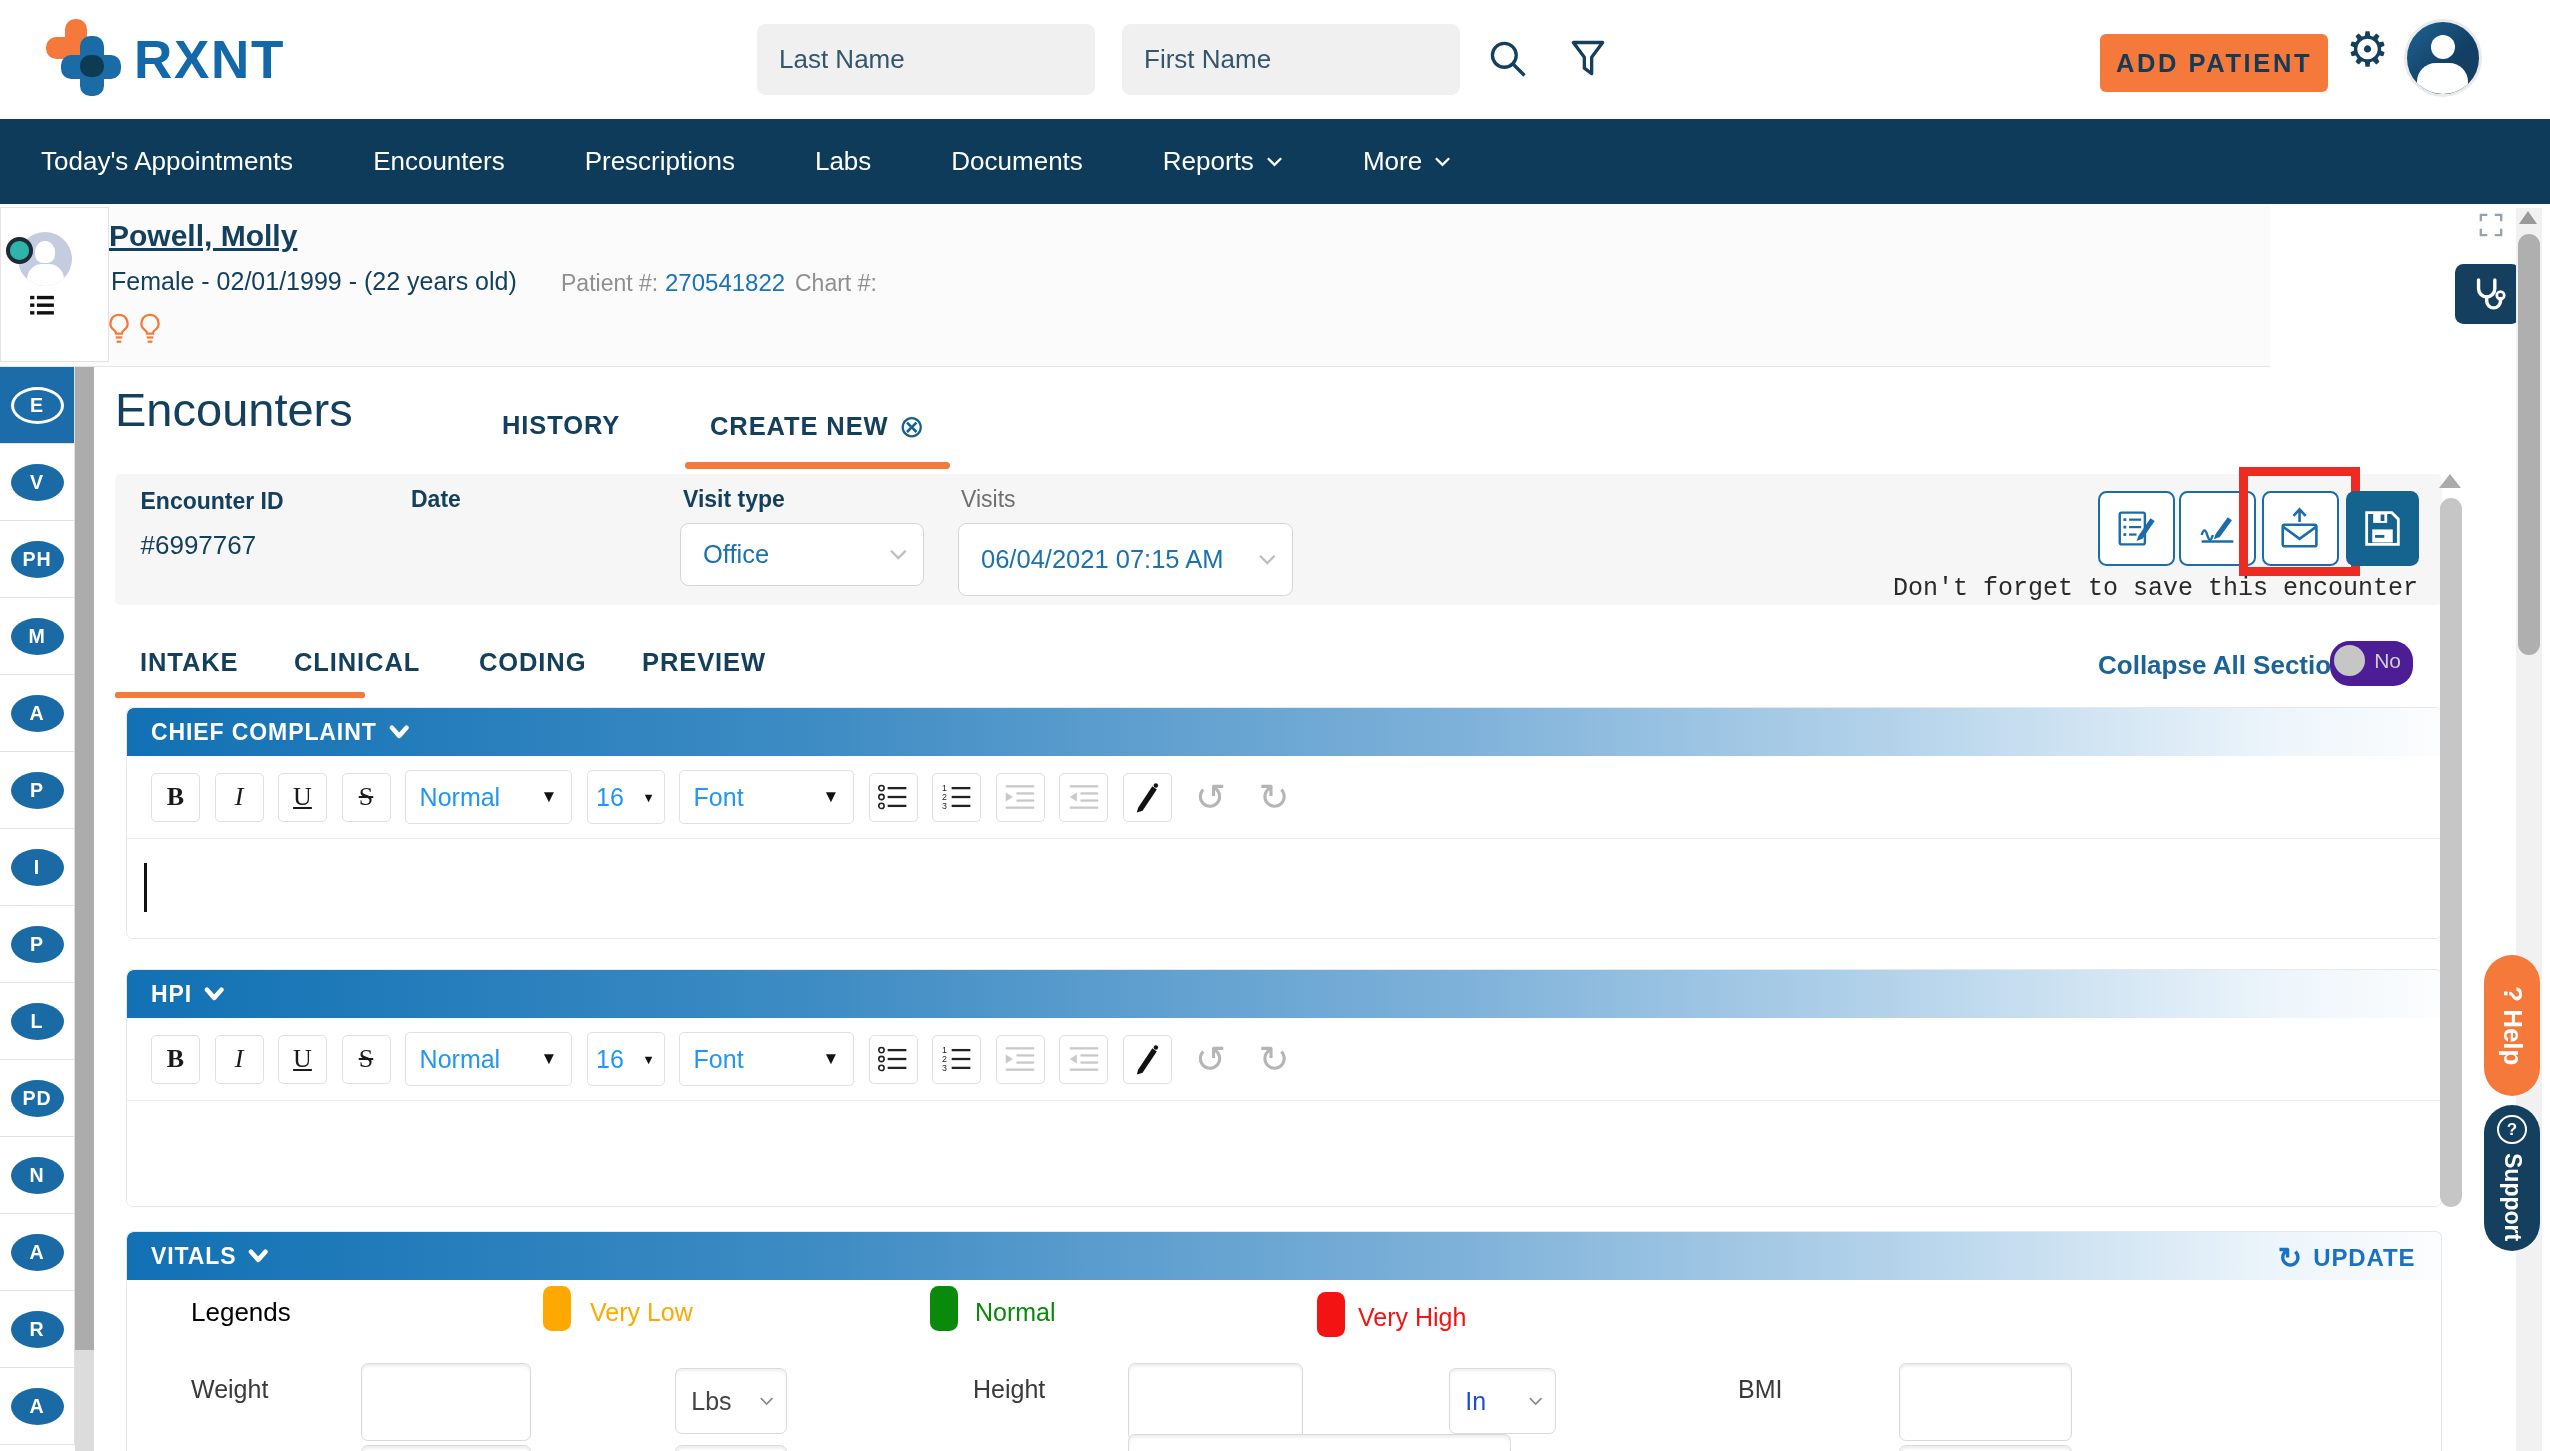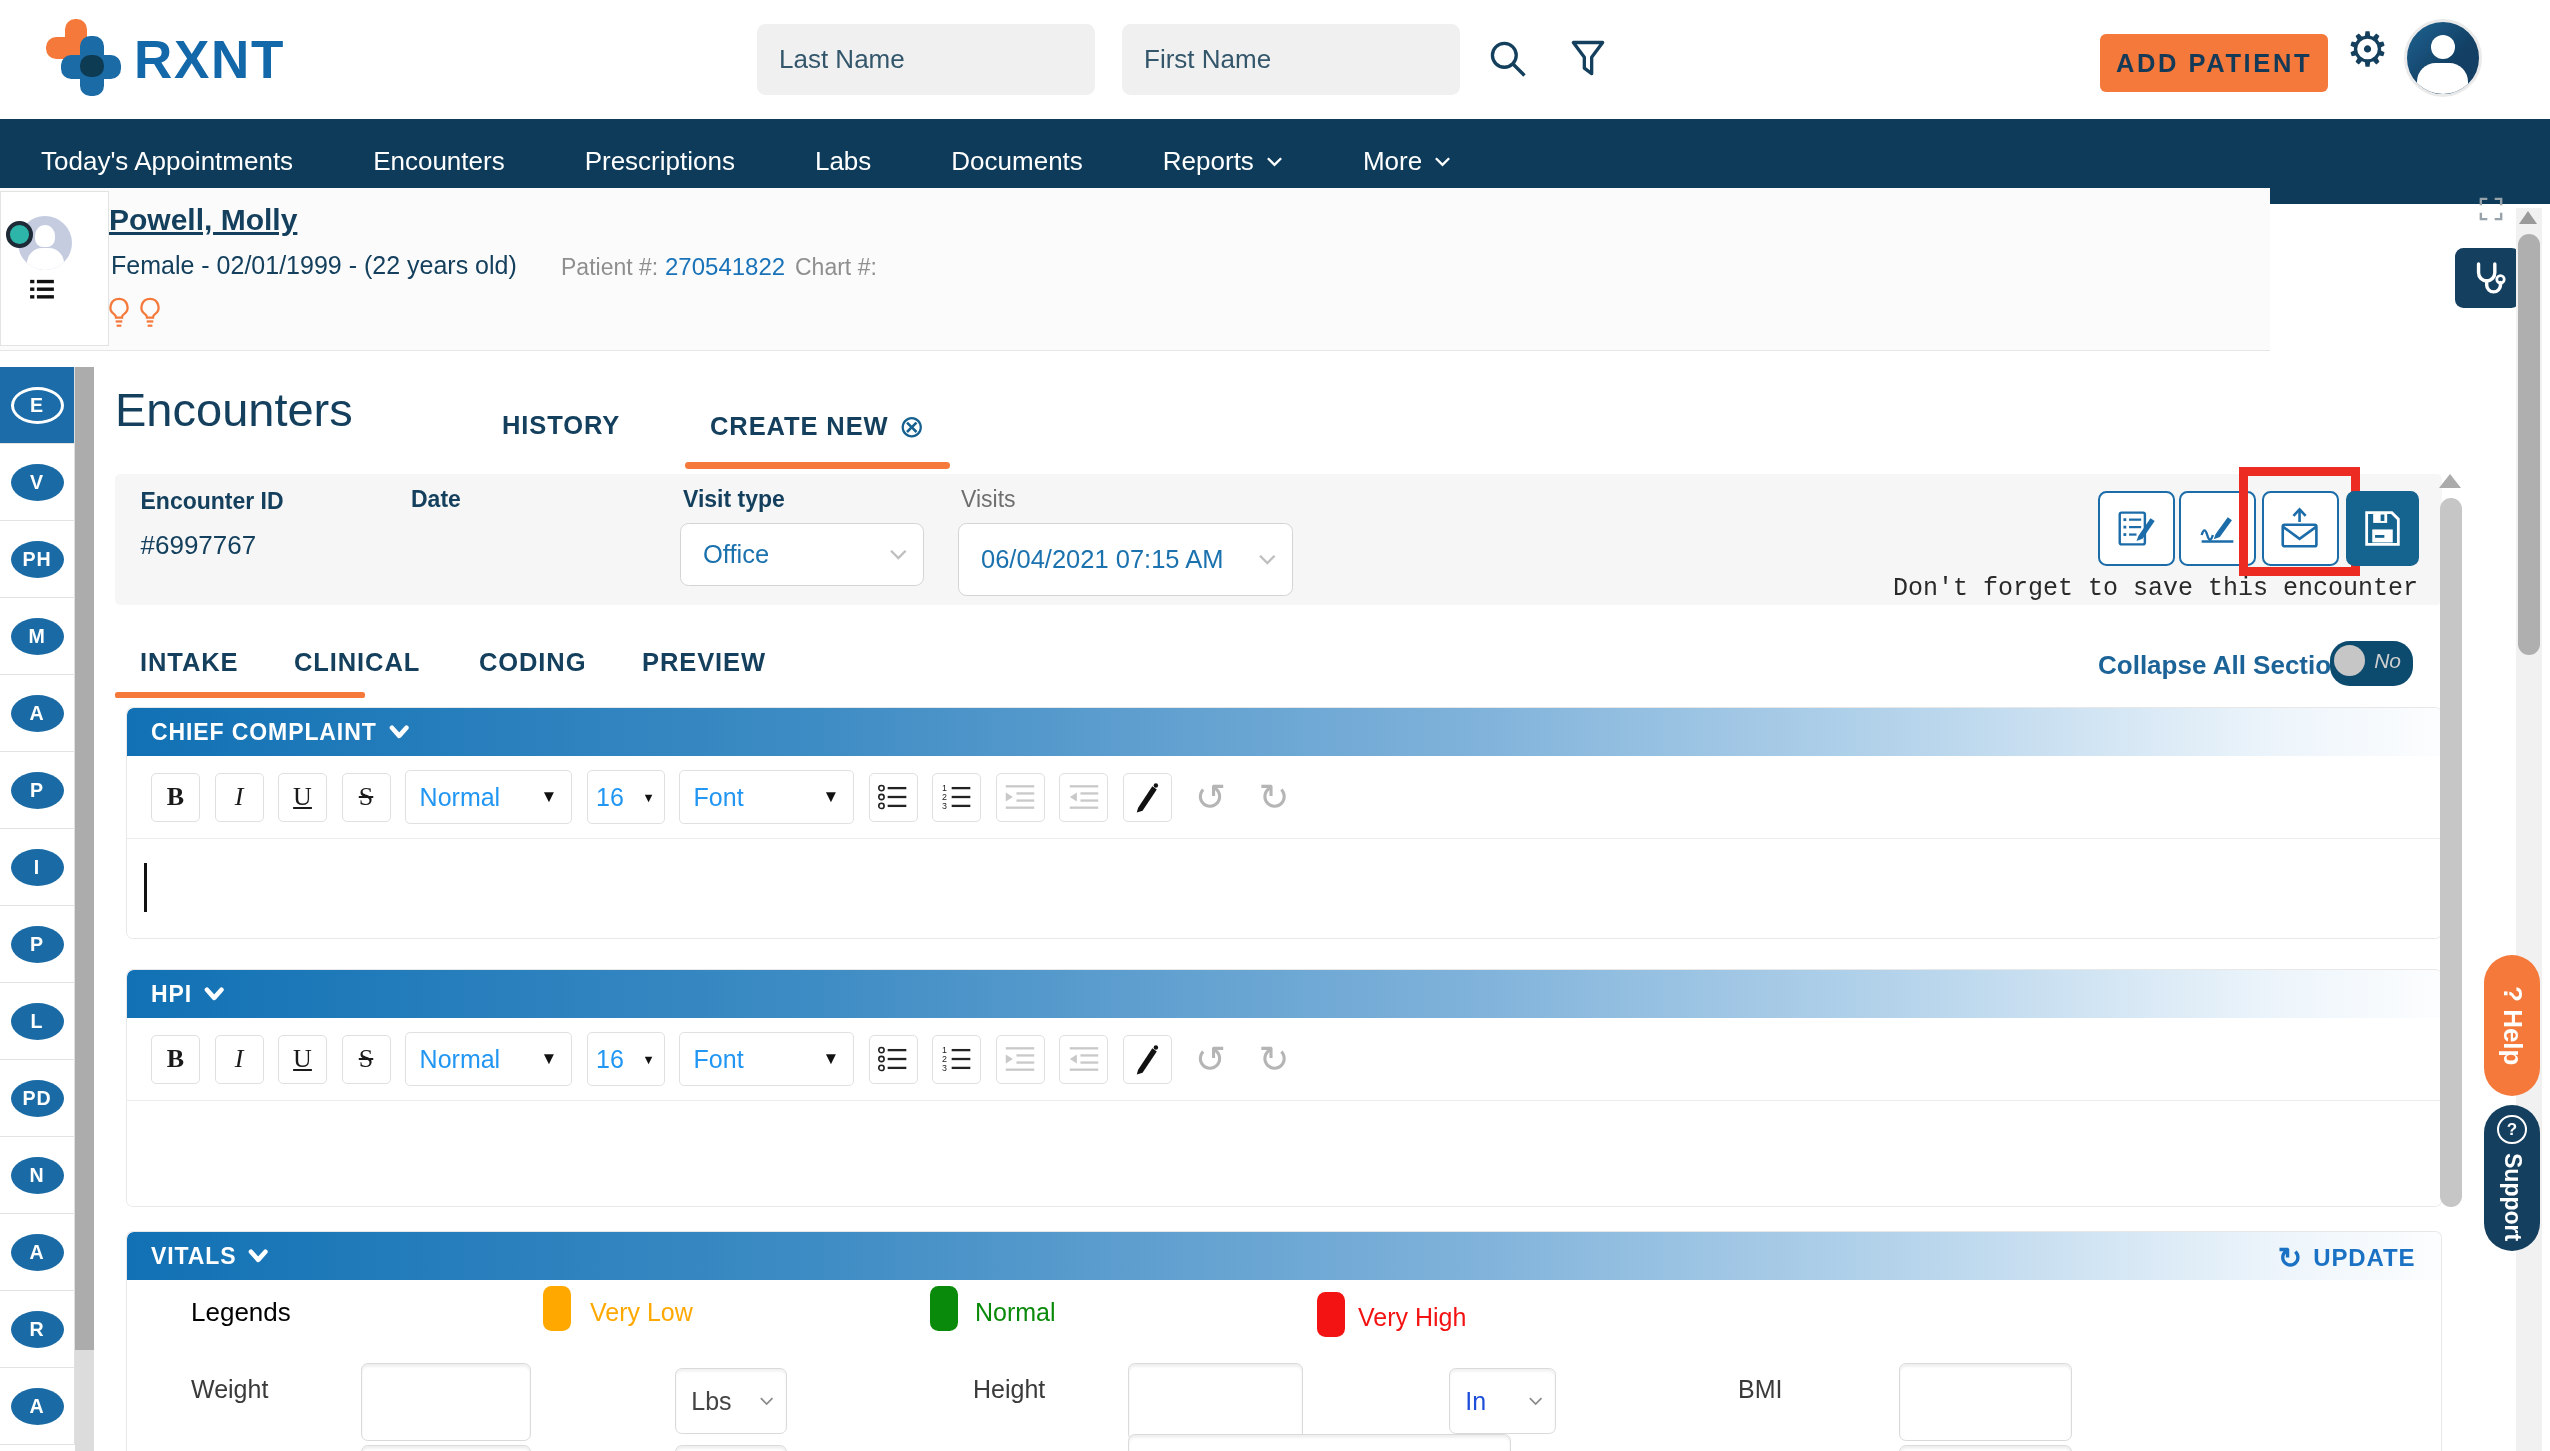--- a/index.html
+++ b/index.html
@@ -27,21 +27,21 @@
               background:linear-gradient(135deg,#1E6392 0%,#123F63 60%);border:3.4px solid #EAEAEA;box-sizing:border-box;overflow:hidden;}
   .avatar-hdr .head{position:absolute;left:24px;top:13.6px;width:24px;height:24px;border-radius:50%;background:#fff;}
   .avatar-hdr .body{position:absolute;left:10.2px;top:41px;width:51px;height:37px;border-radius:18.7px 18.7px 0 0;background:#fff;}
 
   
   .nav{position:absolute;left:0;top:119px;width:2550px;height:85px;background:#0D3B59;display:flex;align-items:center;
        padding-left:41px;box-sizing:border-box;gap:80px;}
   .nav .item{color:#fff;font-size:26px;display:flex;align-items:center;gap:12px;cursor:pointer;white-space:nowrap;}
 
   
-  .pband{position:absolute;left:0;top:188px;width:2270px;height:163px;background:#FBFBFB;border-bottom:0.9px solid #E6E6E6;box-sizing:border-box;}
+  .pband{position:absolute;left:0;top:204px;width:2270px;height:163px;background:#FBFBFB;border-bottom:0.9px solid #E6E6E6;box-sizing:border-box;}
   .minicard{position:absolute;left:0;top:3.4px;width:109px;height:155px;background:#fff;border:0.9px solid #E3E3E3;box-sizing:border-box;}
   .p-avatar{position:absolute;left:17px;top:24px;width:54px;height:54px;border-radius:50%;background:#C5CCE0;overflow:hidden;}
   .p-avatar .head{position:absolute;left:17px;top:8.5px;width:20.4px;height:22px;border-radius:50% 50% 40% 40%;background:#fff;}
   .p-avatar .body{position:absolute;left:8.5px;top:32px;width:37px;height:25.5px;border-radius:15.3px 15.3px 0 0;background:#fff;}
   .status-dot{position:absolute;left:5.1px;top:29px;width:18.7px;height:18.7px;border-radius:50%;background:#2CB5A8;border:4.3px solid #1F2A37;}
   .pname{position:absolute;left:109px;top:15.3px;font-size:30px;font-weight:bold;color:#14405E;text-decoration:underline;cursor:pointer;}
   .pdemo{position:absolute;left:111px;top:63px;font-size:25px;color:#14405E;}
   .plabel{position:absolute;top:66px;font-size:23px;color:#8F8F8F;}
   .pno{position:absolute;left:665px;top:65px;font-size:24px;color:#1A73B8;cursor:pointer;}
   .bulbs{position:absolute;left:107px;top:109px;display:flex;gap:6.8px;}
@@ -81,21 +81,21 @@
   .iconbtn{position:absolute;top:17px;width:77px;height:75px;background:#fff;border:2.6px solid #1B6CA8;border-radius:8.5px;
            box-sizing:border-box;display:flex;align-items:center;justify-content:center;cursor:pointer;}
   .savebtn{position:absolute;top:17px;left:2231px;width:73px;height:75px;background:#15648F;border:none;border-radius:8.5px;
            display:flex;align-items:center;justify-content:center;cursor:pointer;}
   .redbox{position:absolute;left:2124px;top:-6.8px;width:121px;height:109px;border:9.4px solid #EC2B23;box-sizing:border-box;}
   .reminder{position:absolute;right:24px;top:100px;font-size:25px;color:#2A2A2A;font-family:Liberation Mono, monospace;}
 
   .itabs{position:absolute;top:281px;font-size:25.5px;font-weight:bold;letter-spacing:0.9px;color:#14405E;cursor:pointer;}
   .itab-underline{position:absolute;left:21px;top:325px;width:250px;height:6px;background:#F4793B;border-radius:2.6px;}
   .collapse-label{position:absolute;left:2004px;top:283px;font-size:26px;font-weight:bold;color:#1C6398;}
-  .toggle{position:absolute;left:2236px;top:274px;width:83px;height:45px;background:#0c4a6e;border-radius:19.6px;cursor:pointer;font-style:italic;}
+  .toggle{position:absolute;left:2236px;top:274px;width:83px;height:45px;background:#4c1d95;border-radius:19.6px;cursor:pointer;}
   .toggle .knob{position:absolute;left:4.3px;top:4.3px;width:31px;height:31px;border-radius:50%;background:#C6C6C6;}
   .toggle .tval{position:absolute;right:12px;top:7.7px;font-size:21px;color:#CFCFCF;}
 
   
   .card{position:absolute;left:32px;width:2316px;background:#fff;border:0.9px solid #E8E8E8;border-radius:6.8px;box-sizing:border-box;overflow:hidden;}
   .shead{height:48px;border-radius:6.8px 6.8px 0 0;display:flex;align-items:center;gap:12px;padding-left:24px;
          background:linear-gradient(90deg,#1171B4 0%,#3E8CC4 30%,#7FB2DA 58%,#B9D6EC 78%,#EDF5FB 93%,#FCFDFE 100%);
          color:#fff;font-size:23px;font-weight:bold;letter-spacing:0.9px;position:relative;}
   .toolbar{height:82px;border-bottom:0.9px solid #ECECEC;display:flex;align-items:center;gap:14.5px;padding-left:24px;background:#fff;}
   .fmtbtn{width:49px;height:49px;border:1.7px solid #DFDFDF;border-radius:5.1px;background:#fff;display:flex;align-items:center;

